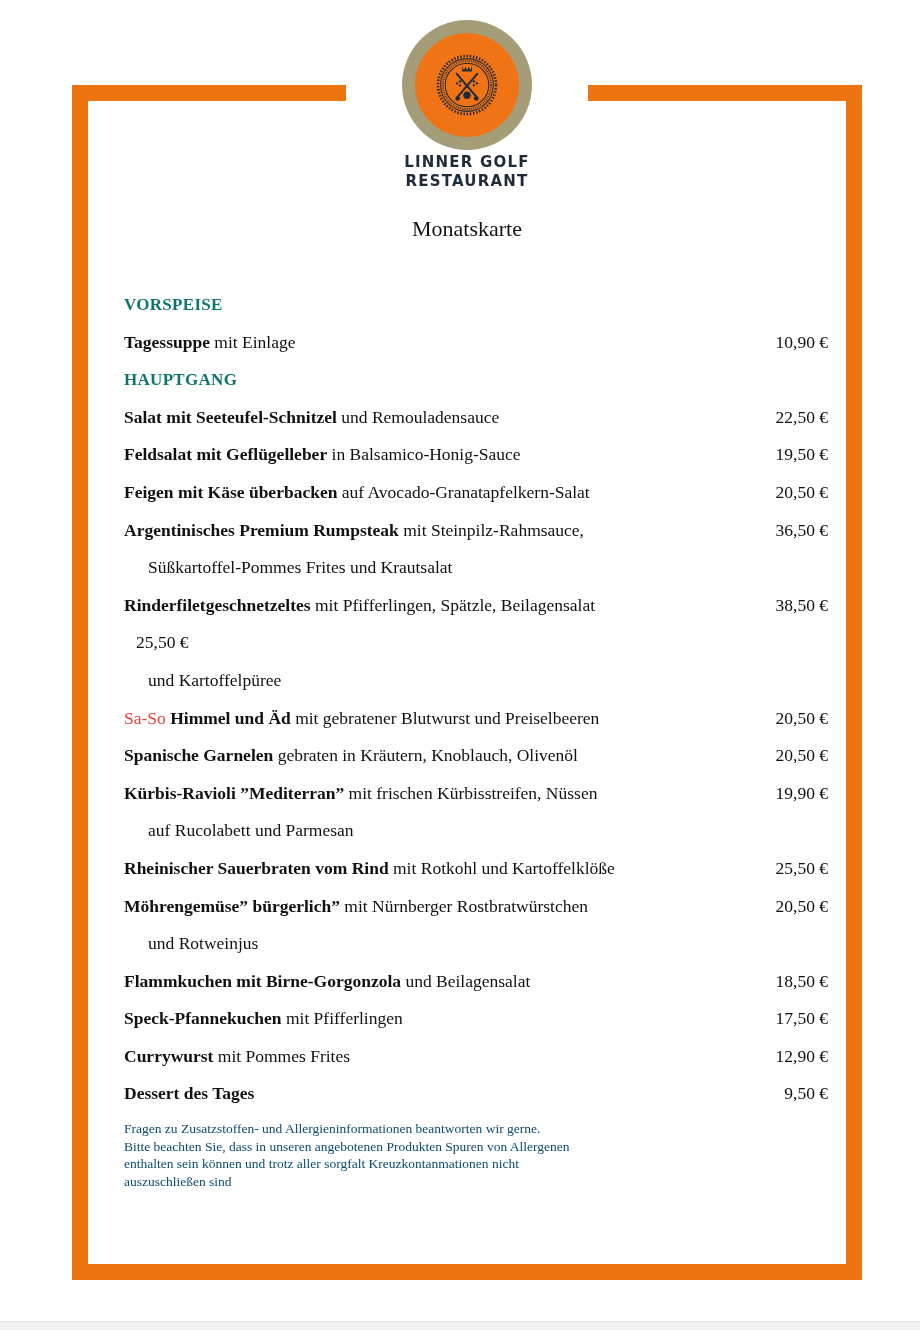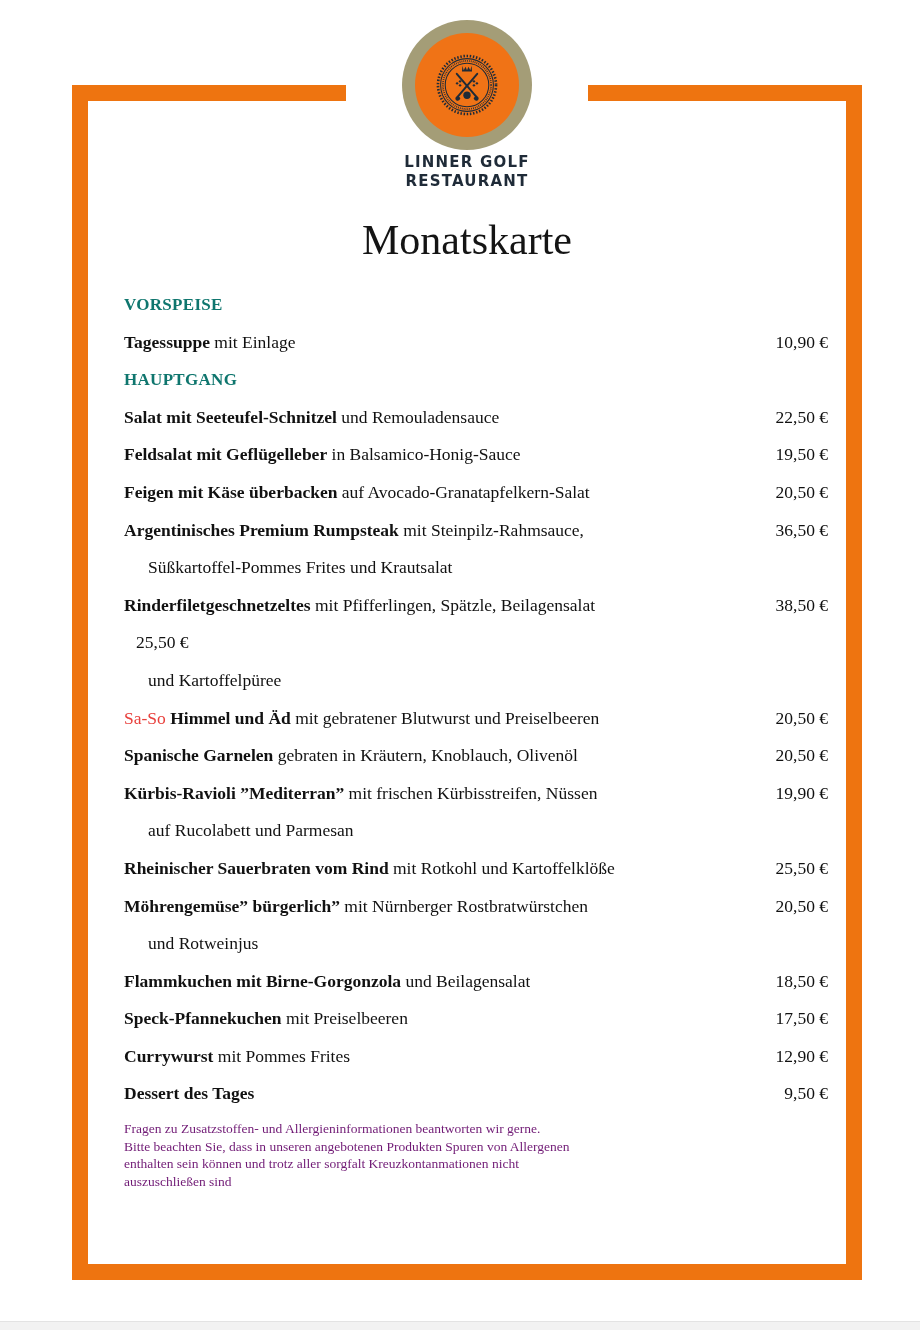--- a/index.html
+++ b/index.html
@@ -24,38 +24,38 @@
     width:104px;height:104px;border-radius:50%;background:#f07316;
     display:flex;align-items:center;justify-content:center;
   }
   .wordmark{
     position:absolute;left:467px;top:153px;transform:translateX(-50%);
     text-align:center;font-family:"DejaVu Sans", sans-serif;font-weight:bold;
     font-size:15px;line-height:19px;letter-spacing:1.2px;color:#1f2b38;white-space:nowrap;
   }
   .page-title{
     position:absolute;left:467px;top:216px;transform:translateX(-50%);
-    font-size:42px;color:#141414;white-space:nowrap;
+    font-size:22px;color:#141414;white-space:nowrap;
   }
   .content{
     position:absolute;left:124px;top:286px;width:704px;
   }
   .menu-line{line-height:37.6px;font-size:17.5px;white-space:nowrap;}
   .section-row{
     line-height:37.6px;font-size:17px;font-weight:bold;color:#0f766e;
     letter-spacing:0.3px;
   }
   .item-row{display:flex;justify-content:space-between;}
   .item-left{overflow:hidden;}
   .item-name{font-weight:bold;}
   .item-prefix{color:#e8403c;}
   .item-price{margin-left:12px;}
   .extra-line{padding-left:24px;}
   .note{
-    margin-top:7px;font-size:13.5px;line-height:17.5px;color:#701a75;
+    margin-top:7px;font-size:13.5px;line-height:17.5px;color:#0c4a6e;
   }
   .bottom-edge{
     position:absolute;left:0;bottom:0;width:920px;height:8px;
     background:#f2f2f2;border-top:1px solid #e3e3e3;
   }
 </style>
 </head>
 <body>
 
 <div class="frame">
@@ -151,21 +151,21 @@
       <div class="item-row menu-line">
     <span class="item-left"><span class="item-prefix"></span><span class="item-name">Möhrengemüse” bürgerlich”</span><span class="item-desc"> mit Nürnberger Rostbratwürstchen</span></span>
     <span class="item-price">20,50 €</span>
   </div>
       <div class="extra-line menu-line">und Rotweinjus</div>
       <div class="item-row menu-line">
     <span class="item-left"><span class="item-prefix"></span><span class="item-name">Flammkuchen mit Birne-Gorgonzola</span><span class="item-desc"> und Beilagensalat</span></span>
     <span class="item-price">18,50 €</span>
   </div>
       <div class="item-row menu-line">
-    <span class="item-left"><span class="item-prefix"></span><span class="item-name">Speck-Pfannekuchen</span><span class="item-desc"> mit Preiselbeeren</span></span>
+    <span class="item-left"><span class="item-prefix"></span><span class="item-name">Speck-Pfannekuchen</span><span class="item-desc"> mit Pfifferlingen</span></span>
     <span class="item-price">17,50 €</span>
   </div>
       <div class="item-row menu-line">
     <span class="item-left"><span class="item-prefix"></span><span class="item-name">Currywurst</span><span class="item-desc"> mit Pommes Frites</span></span>
     <span class="item-price">12,90 €</span>
   </div>
       <div class="item-row menu-line">
     <span class="item-left"><span class="item-prefix"></span><span class="item-name">Dessert des Tages</span><span class="item-desc"></span></span>
     <span class="item-price">9,50 €</span>
   </div>

